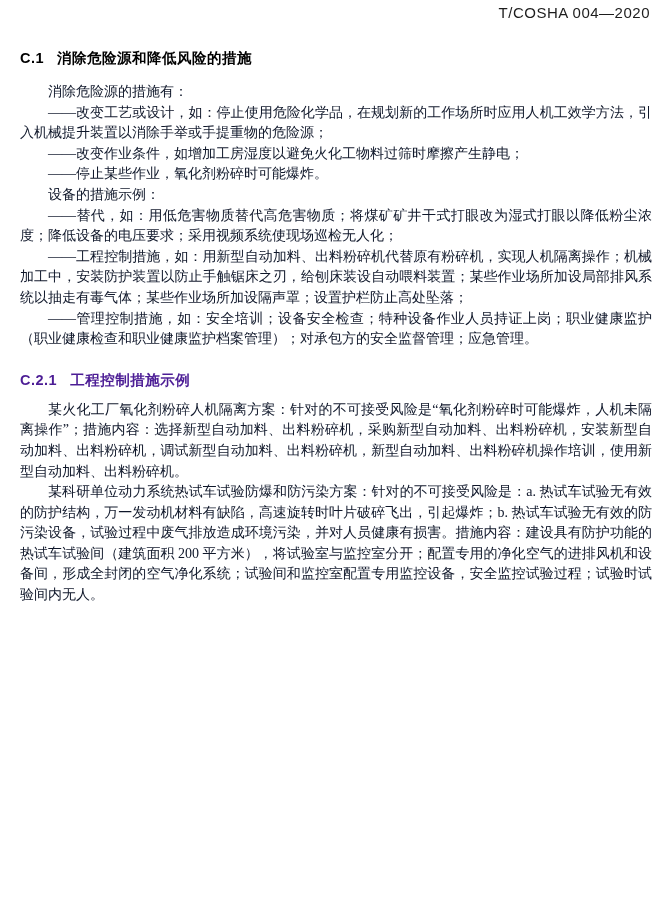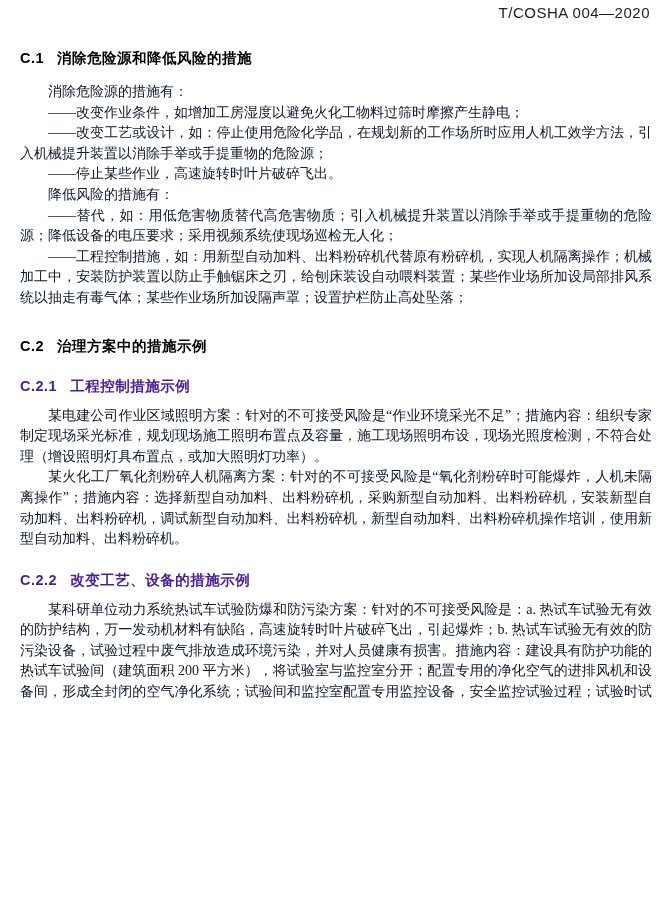--- a/index.html
+++ b/index.html
@@ -85,41 +85,35 @@
   </div>
 
 
   <div class="content">
 
     <div class="sec-heading">
       <span class="sec-id">C.1</span><span>消除危险源和降低风险的措施</span>
     </div>
     <div class="para-group">
       <p class="para">消除危险源的措施有：</p>
+      <p class="para">——改变工艺或设计，如：停止使用危险化学品，在规划新的工作场所时应用人机工效学方法，引入机械提升装置以消除手举或手提重物的危险源；</p>
       <p class="para">——改变作业条件，如增加工房湿度以避免火化工物料过筛时摩擦产生静电；</p>
-      <p class="para">——改变工艺或设计，如：停止使用危险化学品，在规划新的工作场所时应用人机工效学方法，引入机械提升装置以消除手举或手提重物的危险源；</p>
-      <p class="para">——停止某些作业，高速旋转时叶片破碎飞出。</p>
-      <p class="para">降低风险的措施有：</p>
-      <p class="para">——替代，如：用低危害物质替代高危害物质；引入机械提升装置以消除手举或手提重物的危险源；降低设备的电压要求；采用视频系统使现场巡检无人化；</p>
+      <p class="para">——停止某些作业，氧化剂粉碎时可能爆炸。</p>
+      <p class="para">设备的措施示例：</p>
+      <p class="para">——替代，如：用低危害物质替代高危害物质；将煤矿矿井干式打眼改为湿式打眼以降低粉尘浓度；降低设备的电压要求；采用视频系统使现场巡检无人化；</p>
       <p class="para">——工程控制措施，如：用新型自动加料、出料粉碎机代替原有粉碎机，实现人机隔离操作；机械加工中，安装防护装置以防止手触锯床之刃，给刨床装设自动喂料装置；某些作业场所加设局部排风系统以抽走有毒气体；某些作业场所加设隔声罩；设置护栏防止高处坠落；</p>
+      <p class="para">——管理控制措施，如：安全培训；设备安全检查；特种设备作业人员持证上岗；职业健康监护（职业健康检查和职业健康监护档案管理）；对承包方的安全监督管理；应急管理。</p>
     </div>
 
-    <div class="sec-heading">
-      <span class="sec-id">C.2</span><span>治理方案中的措施示例</span>
-    </div>
 
     <div class="subsec-heading">
       <span class="sec-id">C.2.1</span><span>工程控制措施示例</span>
     </div>
     <div class="para-group">
-      <p class="para">某电建公司作业区域照明方案：针对的不可接受风险是“作业环境采光不足”；措施内容：组织专家制定现场采光标准，规划现场施工照明布置点及容量，施工现场照明布设，现场光照度检测，不符合处理（增设照明灯具布置点，或加大照明灯功率）。</p>
       <p class="para">某火化工厂氧化剂粉碎人机隔离方案：针对的不可接受风险是“氧化剂粉碎时可能爆炸，人机未隔离操作”；措施内容：选择新型自动加料、出料粉碎机，采购新型自动加料、出料粉碎机，安装新型自动加料、出料粉碎机，调试新型自动加料、出料粉碎机，新型自动加料、出料粉碎机操作培训，使用新型自动加料、出料粉碎机。</p>
     </div>
 
-    <div class="subsec-heading">
-      <span class="sec-id">C.2.2</span><span>改变工艺、设备的措施示例</span>
-    </div>
     <div class="para-group">
       <p class="para">某科研单位动力系统热试车试验防爆和防污染方案：针对的不可接受风险是：a. 热试车试验无有效的防护结构，万一发动机材料有缺陷，高速旋转时叶片破碎飞出，引起爆炸；b. 热试车试验无有效的防污染设备，试验过程中废气排放造成环境污染，并对人员健康有损害。措施内容：建设具有防护功能的热试车试验间（建筑面积 200 平方米），将试验室与监控室分开；配置专用的净化空气的进排风机和设备间，形成全封闭的空气净化系统；试验间和监控室配置专用监控设备，安全监控试验过程；试验时试验间内无人。</p>
     </div>
 
   </div>
 </div>
 
 </body></html>

